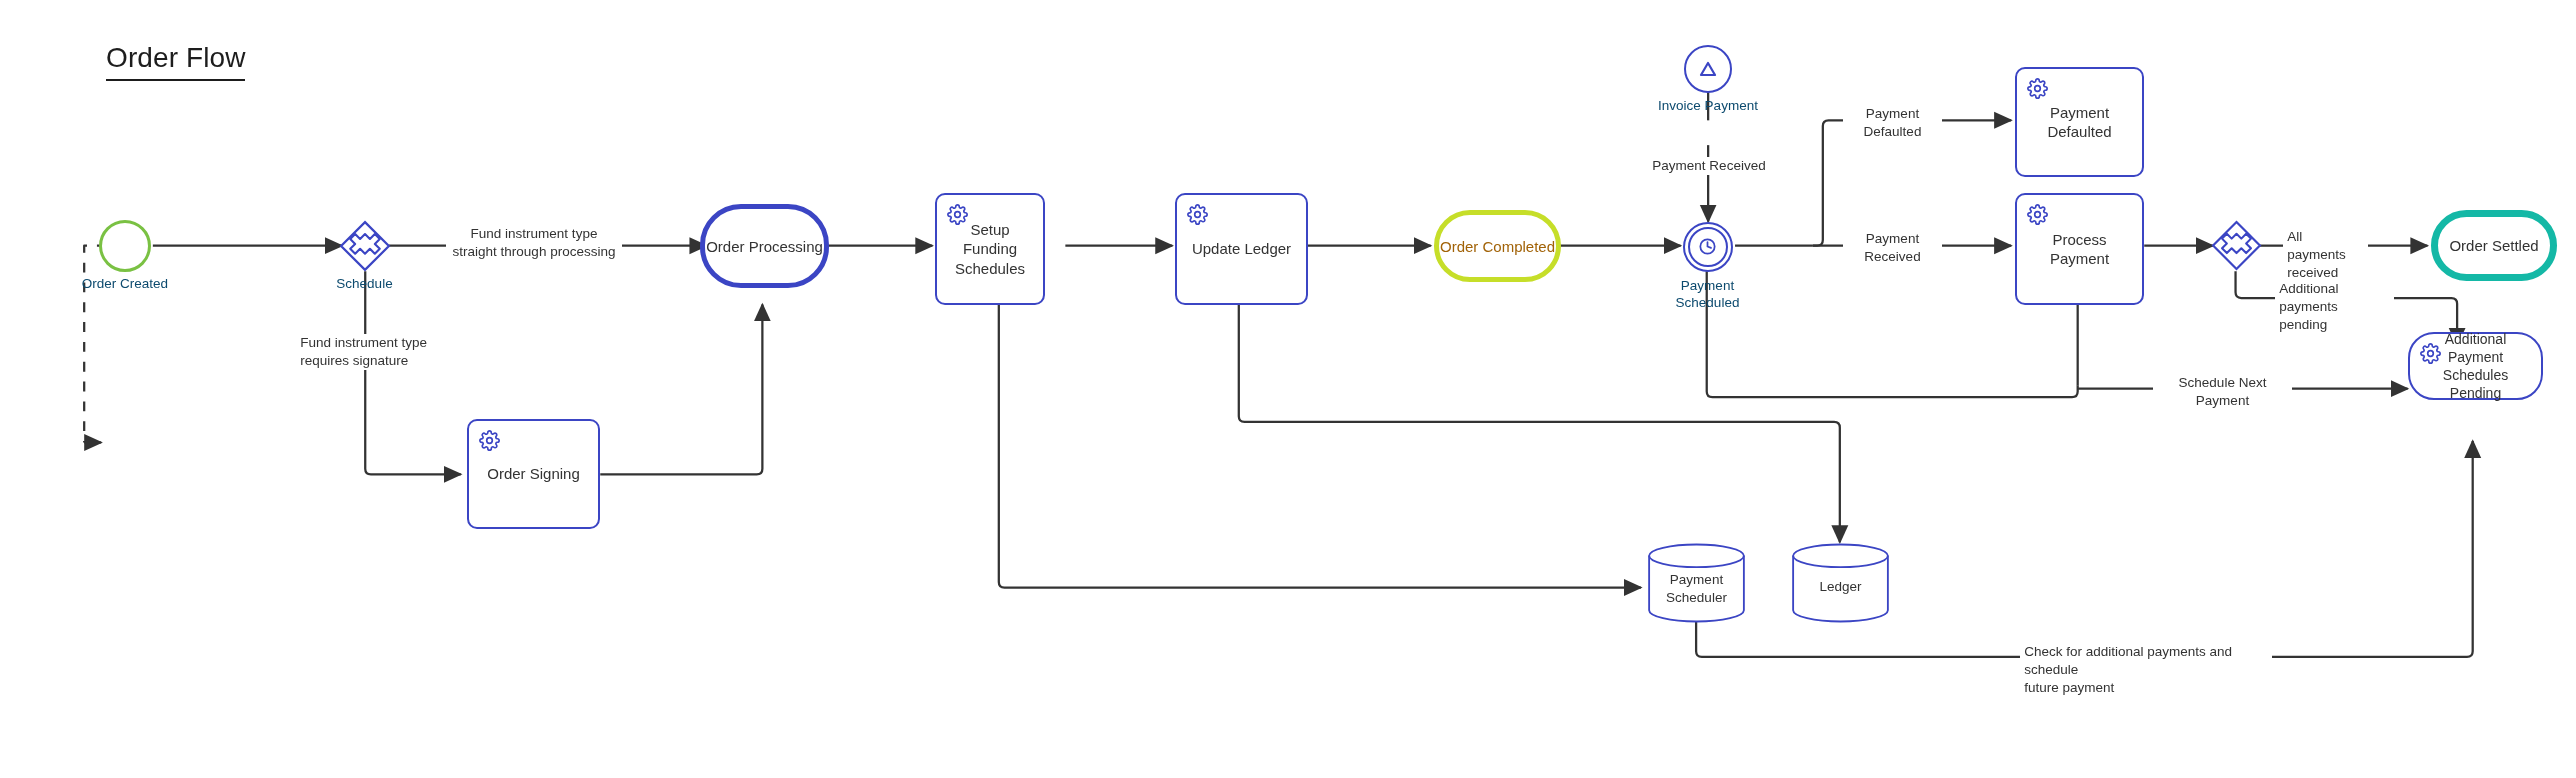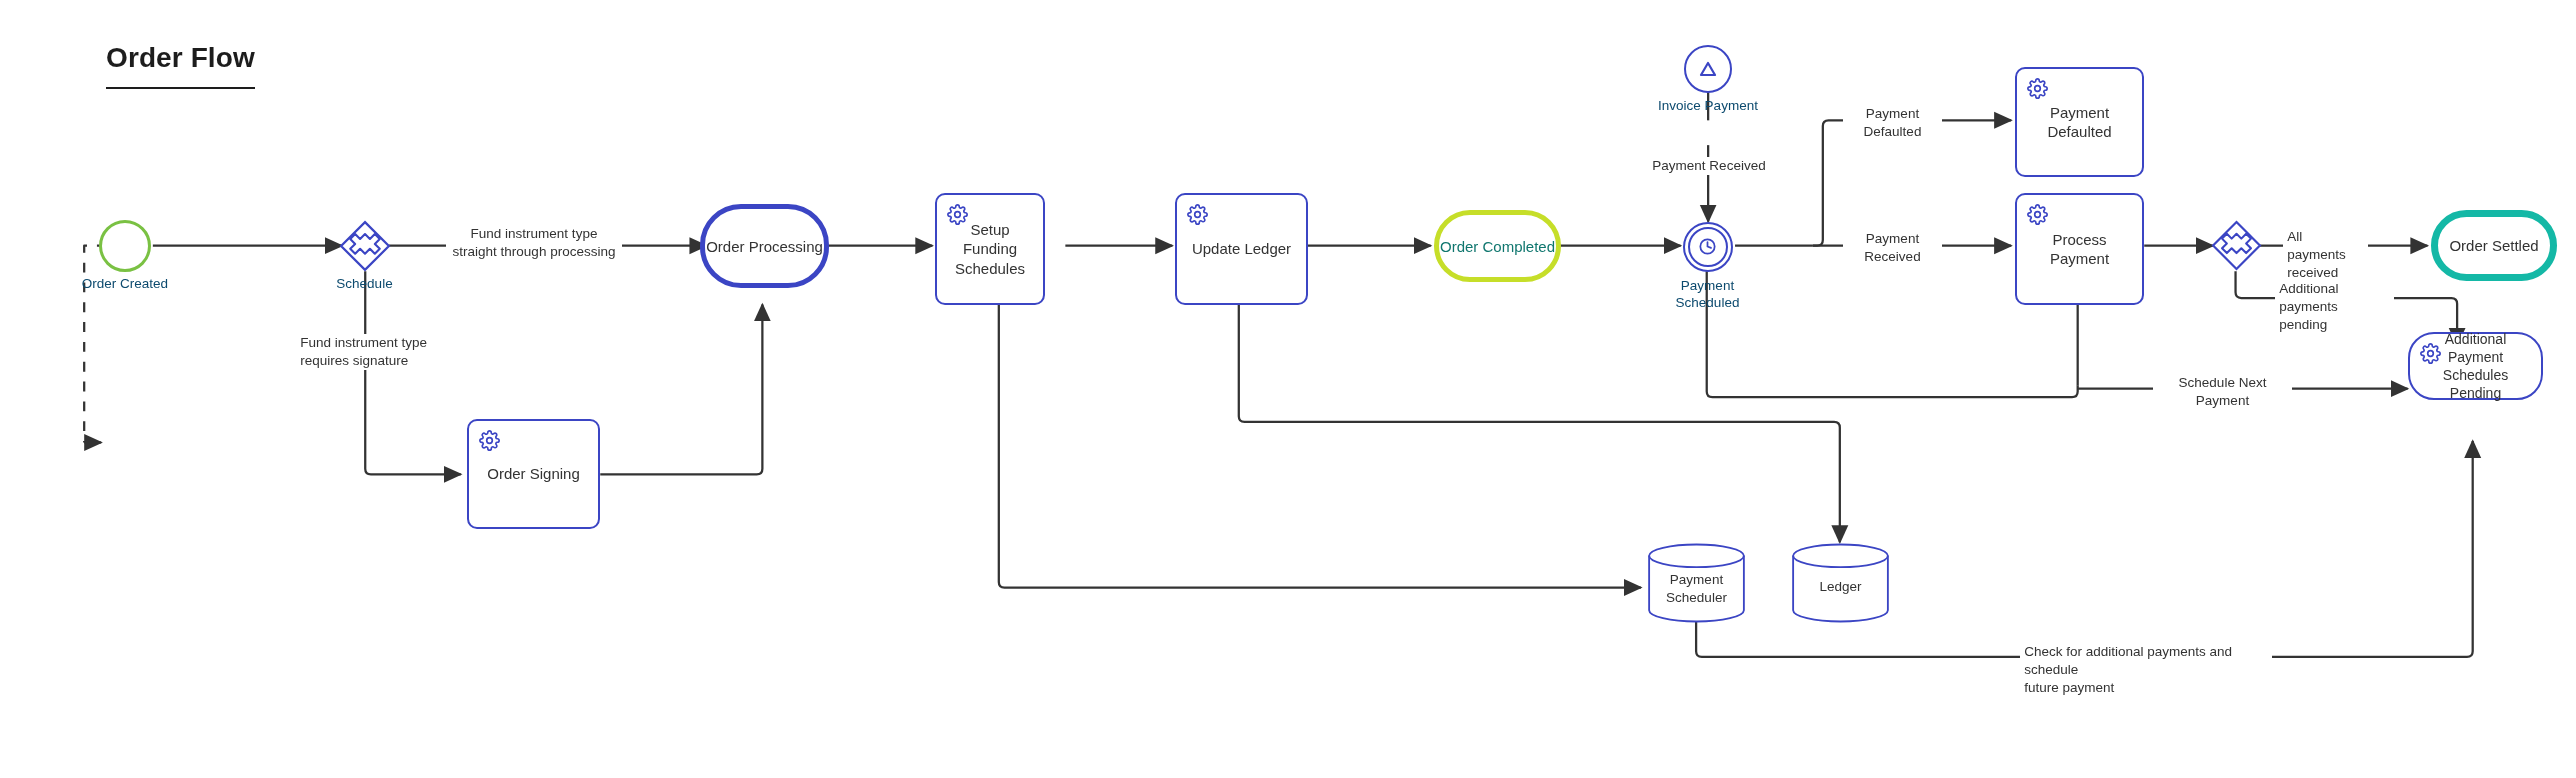--- a/index.html
+++ b/index.html
@@ -29,25 +29,25 @@
     position: absolute;
     box-sizing: border-box;
   }
 
   
   .diagram-title {
     position: absolute;
     left: 106px;
     top: 44px;
     font-size: 28px;
-    font-weight: bold;
+    font-weight: normal;
     color: #1d1d1d;
     letter-spacing: 0.1px;
     border-bottom: 2.8px solid #1d1d1d;
-    padding-bottom: 15px;
+    padding-bottom: 7px;
     line-height: 1;
   }
 
   
   .event-circle {
     border-radius: 50%;
     background: #fff;
     box-sizing: border-box;
   }
   .event-start { border: 3.5px solid #7ac143; }
@@ -132,21 +132,21 @@
   }
   .milestone {
     border: 5px solid #c6de29;
     border-radius: 41px;
     background: #fff;
     display: flex;
     align-items: center;
     justify-content: center;
     text-align: right;
     font-size: 15px;
-    color: #0f766e;
+    color: #a16207;
     box-sizing: border-box;
   }
   .milestone-green {
     border: 7px solid #14b8a6;
     border-radius: 41px;
     background: #fff;
     display: flex;
     align-items: center;
     justify-content: center;
     text-align: center;

